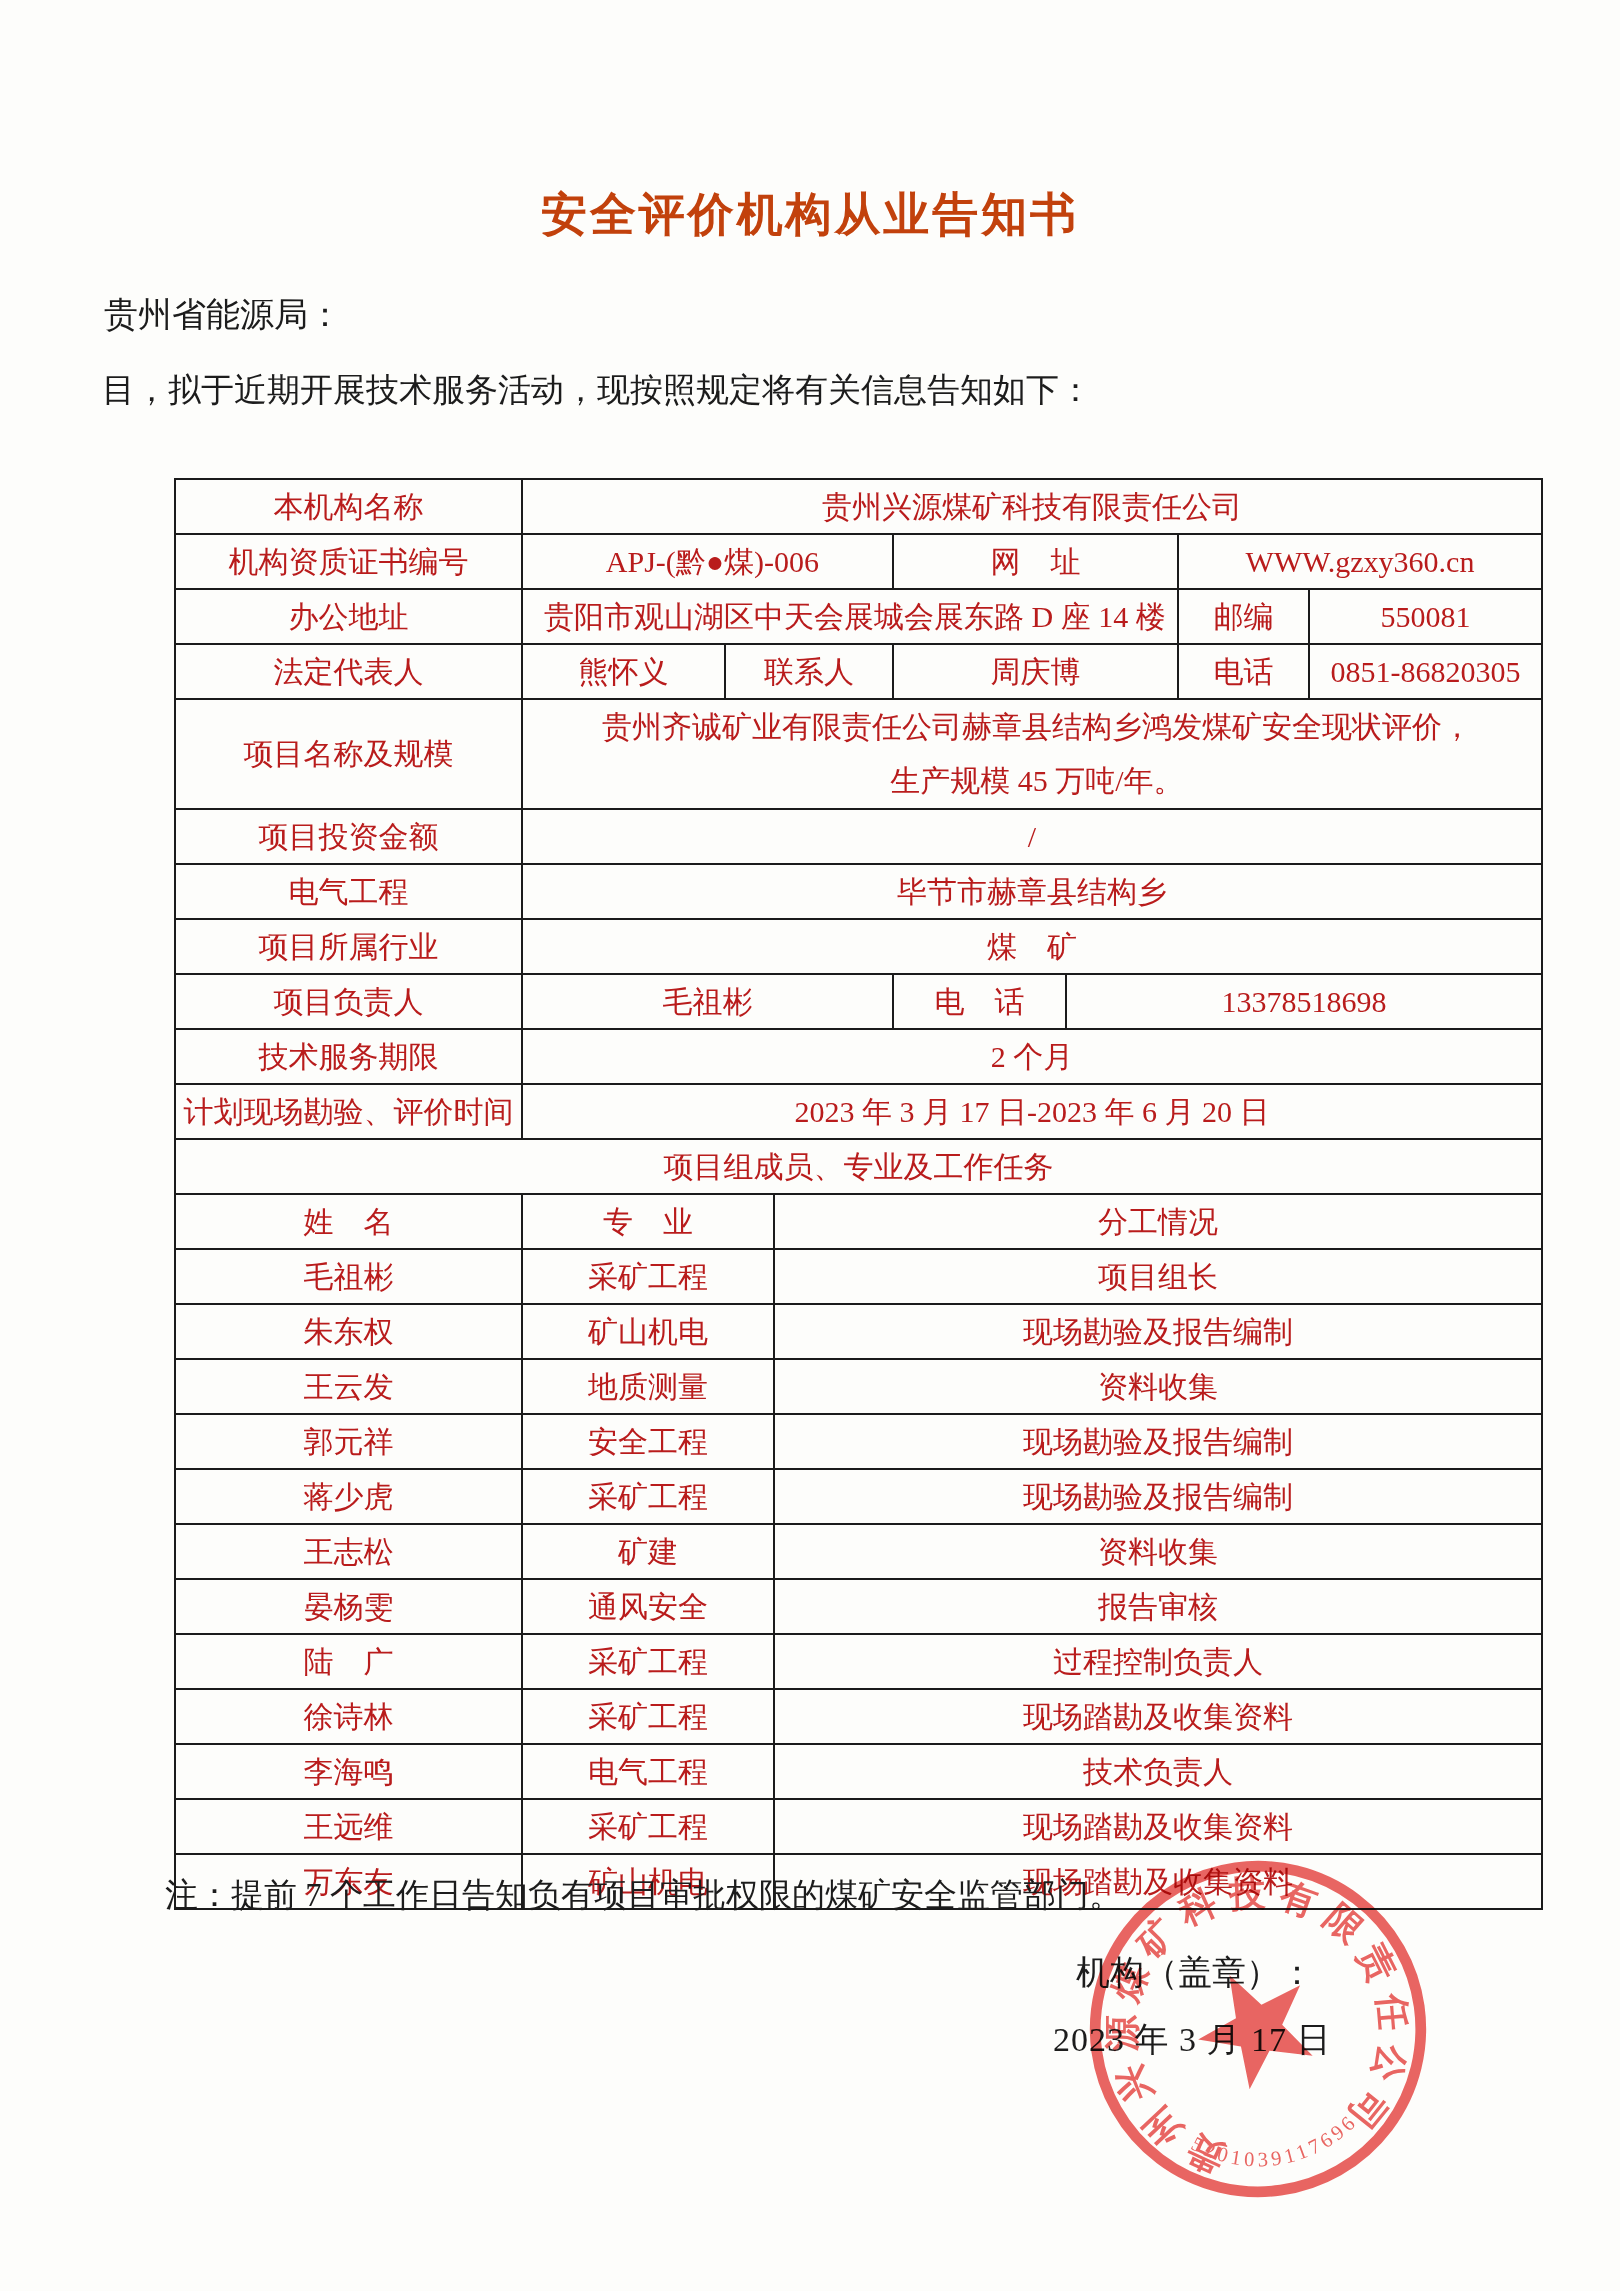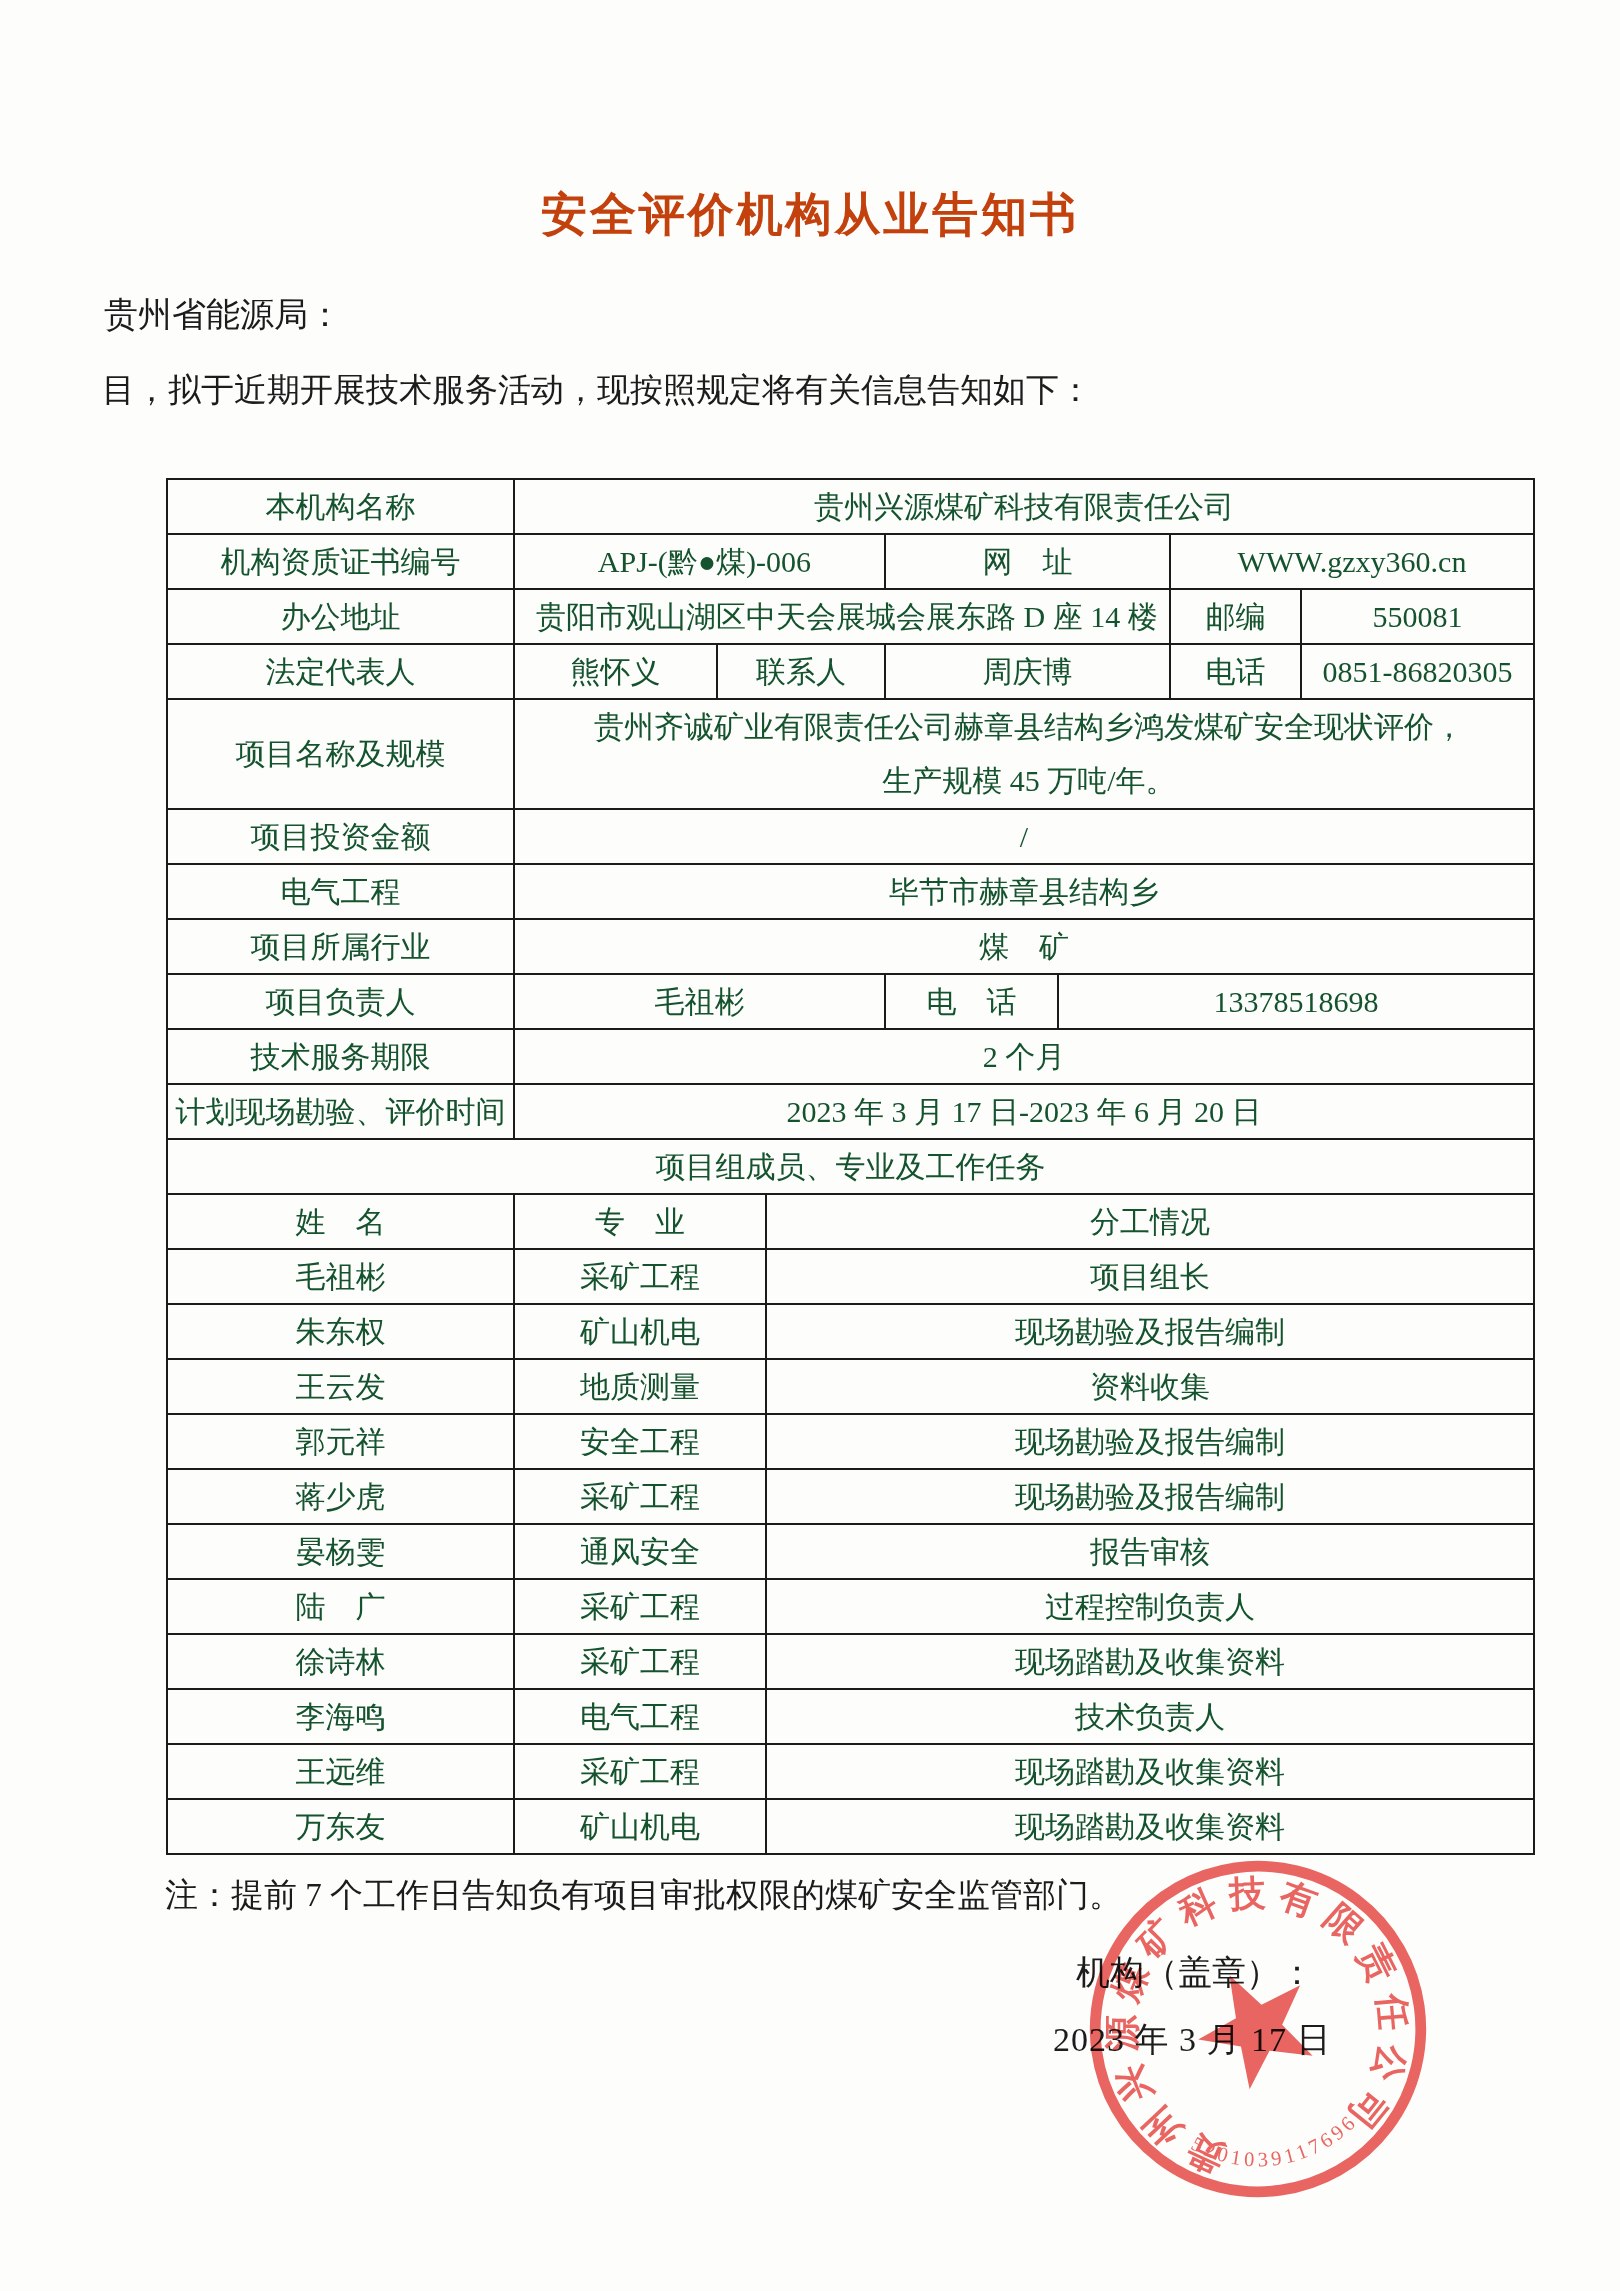--- a/index.html
+++ b/index.html
@@ -12,23 +12,23 @@
   .page-title{
     position:absolute;top:184px;left:0;width:1620px;
     text-align:center;font-size:46px;font-weight:bold;letter-spacing:2.9px;margin:0;
     color:#c2410c;
   }
   .recipient{position:absolute;left:104px;top:292px;font-size:34px;}
   .intro{position:absolute;left:102px;top:361px;width:1421px;font-size:33px;line-height:58px;}
   .intro .l1{text-indent:69px;display:block;text-align:justify;}
   .intro .l2{display:block;}
   .doc-table{
-    position:absolute;left:166px;top:478px;width:1367px;
+    position:absolute;left:174px;top:478px;width:1367px;
     border-collapse:collapse;table-layout:fixed;
-    font-size:30px;color:#14532d;
+    font-size:30px;color:#b91c1c;
   }
   .doc-table td{
     border:2px solid #1b1b1b;
     text-align:center;vertical-align:middle;
     height:53px;padding:0 3.9px;line-height:1.25;
     overflow:hidden;white-space:nowrap;
   }
   .doc-table{border:2.9px solid #111;}
   .doc-table td.left{text-align:center;padding-left:13.7px;}
   .doc-table td.tall{height:107px;white-space:normal;line-height:1.8;}
@@ -149,20 +149,25 @@
     </tr>
     <tr>
       <td>郭元祥</td>
       <td colspan="2">安全工程</td>
       <td colspan="5">现场勘验及报告编制</td>
     </tr>
     <tr>
       <td>蒋少虎</td>
       <td colspan="2">采矿工程</td>
       <td colspan="5">现场勘验及报告编制</td>
+    </tr>
+    <tr>
+      <td>王志松</td>
+      <td colspan="2">矿建</td>
+      <td colspan="5">资料收集</td>
     </tr>
     <tr>
       <td>晏杨雯</td>
       <td colspan="2">通风安全</td>
       <td colspan="5">报告审核</td>
     </tr>
     <tr>
       <td>陆　广</td>
       <td colspan="2">采矿工程</td>
       <td colspan="5">过程控制负责人</td>

